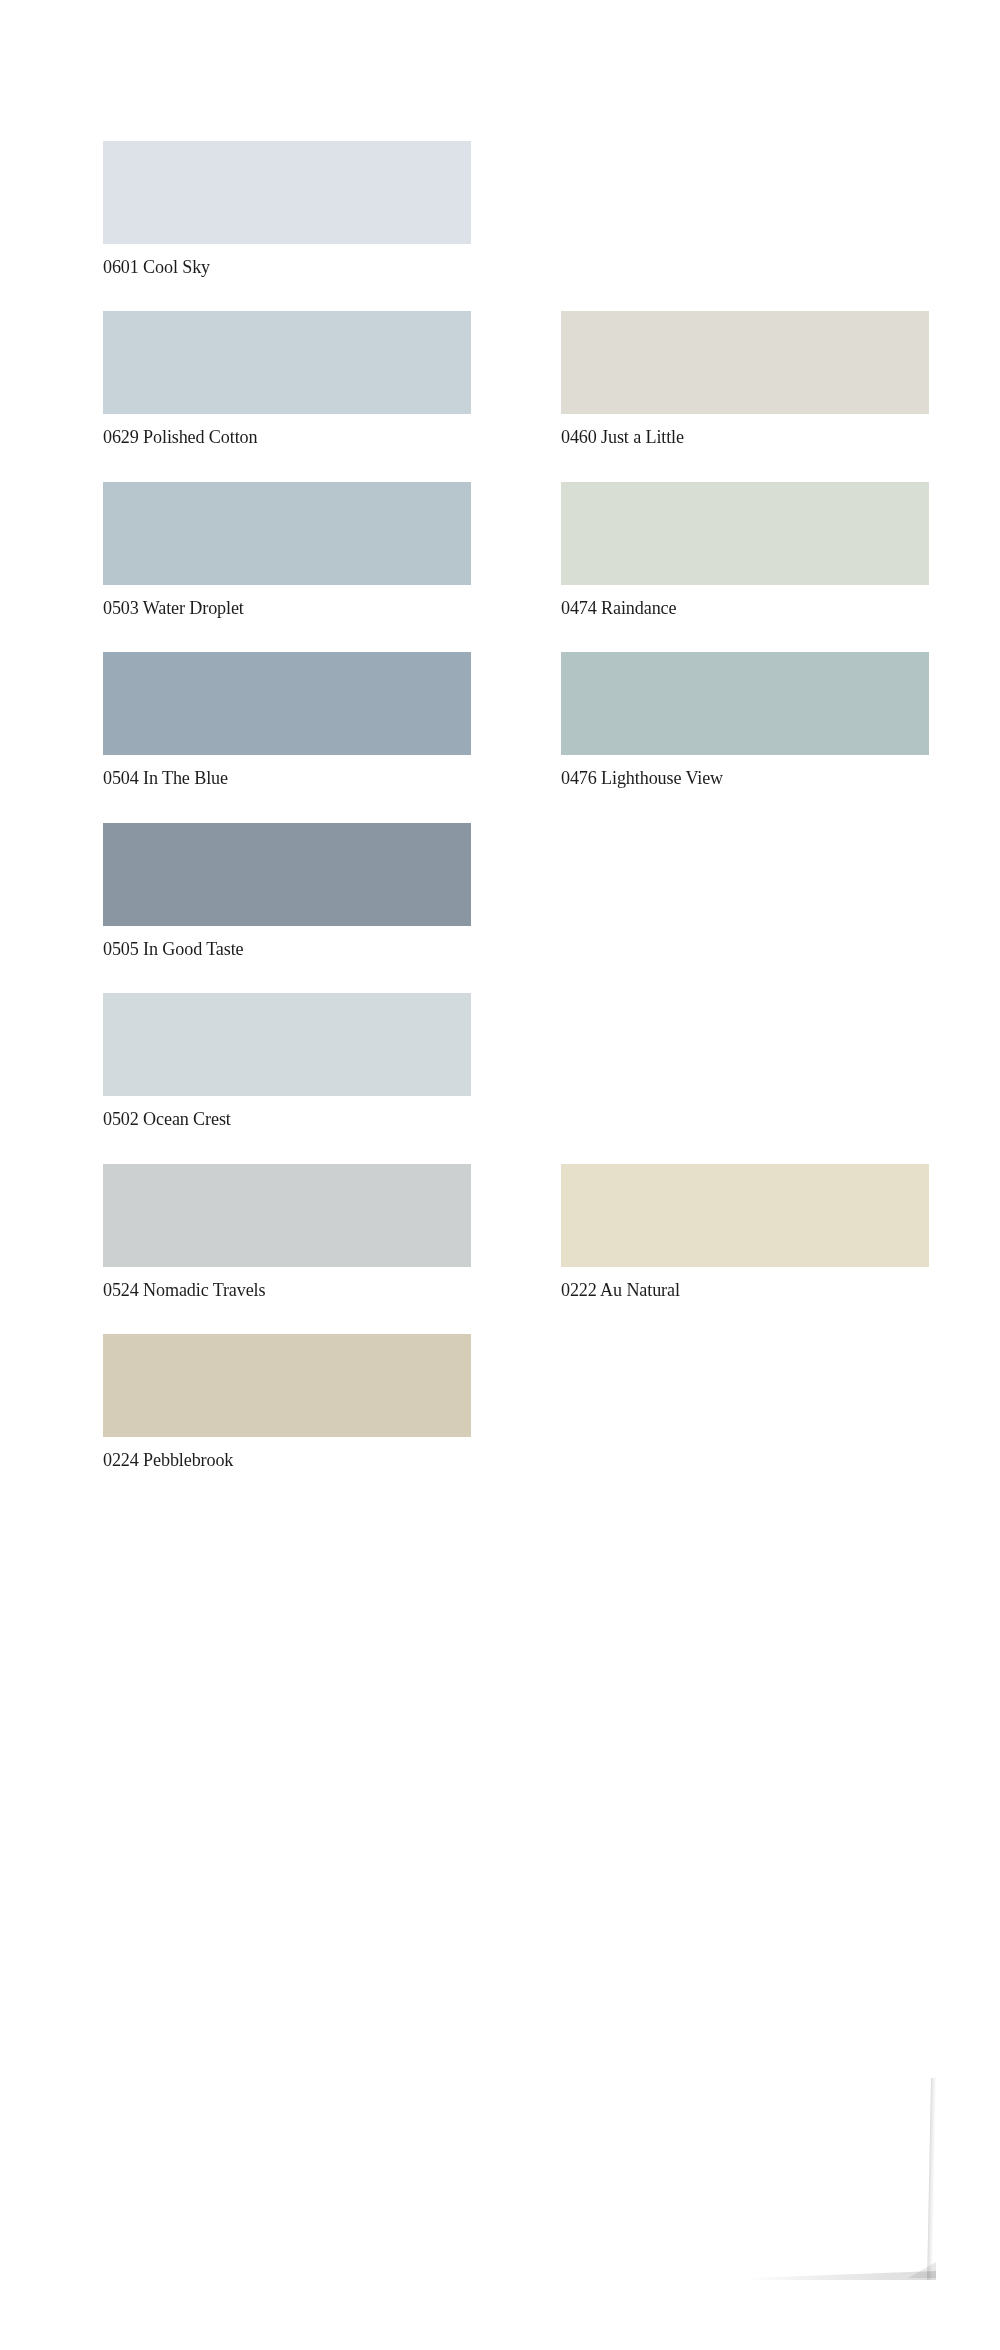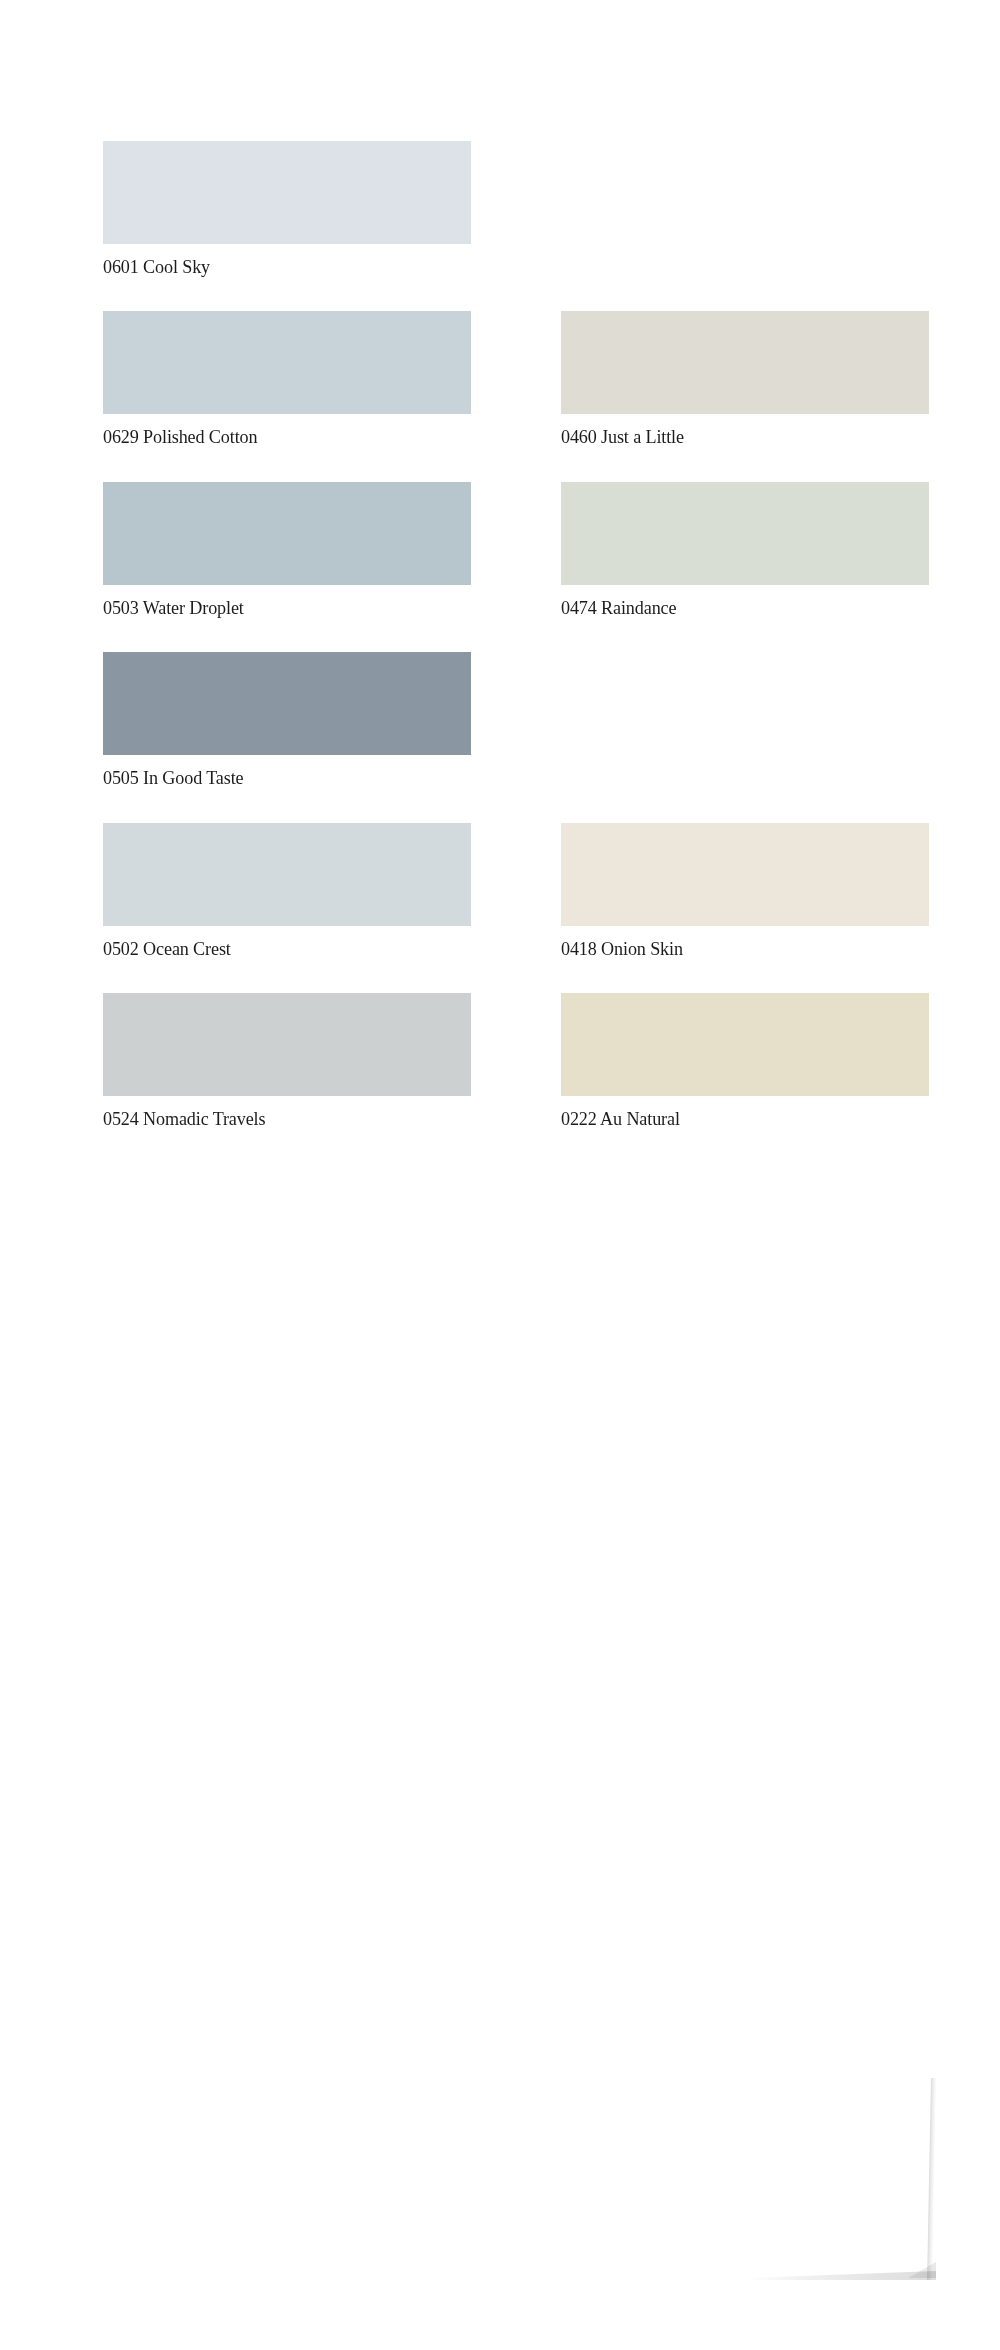--- a/index.html
+++ b/index.html
@@ -125,45 +125,55 @@
           <span class="swatch-chip" style="background-color: rgb(183, 197, 205);"></span>
           <span class="swatch-label">0503 Water Droplet</span>
         </div>
         <div class="swatch-cell">
           <span class="swatch-chip" style="background-color: rgb(216, 222, 211);"></span>
           <span class="swatch-label">0474 Raindance</span>
         </div>
       </div>
       <div class="swatch-row">
         <div class="swatch-cell">
+          <span class="swatch-chip" style="background-color: rgb(154, 170, 183);"></span>
+          <span class="swatch-label">0504 In The Blue</span>
+        </div>
+        <div class="swatch-cell">
+          <span class="swatch-chip" style="background-color: rgb(178, 196, 195);"></span>
+          <span class="swatch-label">0476 Lighthouse View</span>
+        </div>
+      </div>
+      <div class="swatch-row">
+        <div class="swatch-cell">
           <span class="swatch-chip" style="background-color: rgb(138, 151, 163);"></span>
           <span class="swatch-label">0505 In Good Taste</span>
         </div>
       </div>
       <div class="swatch-row">
         <div class="swatch-cell">
           <span class="swatch-chip" style="background-color: rgb(211, 218, 222);"></span>
           <span class="swatch-label">0502 Ocean Crest</span>
-        </div>
-        <div class="swatch-cell">
-          <span class="swatch-chip" style="background-color: rgb(236, 231, 218);"></span>
-          <span class="swatch-label">0418 Onion Skin</span>
         </div>
       </div>
       <div class="swatch-row">
         <div class="swatch-cell">
           <span class="swatch-chip" style="background-color: rgb(204, 208, 208);"></span>
           <span class="swatch-label">0524 Nomadic Travels</span>
         </div>
         <div class="swatch-cell">
           <span class="swatch-chip" style="background-color: rgb(230, 224, 203);"></span>
           <span class="swatch-label">0222 Au Natural</span>
         </div>
       </div>
       <div class="swatch-row">
+        <div class="swatch-cell">
+          <span class="swatch-chip" style="background-color: rgb(214, 205, 184);"></span>
+          <span class="swatch-label">0224 Pebblebrook</span>
+        </div>
       </div>
     </div>
 
   <div id="page-edge-shadow"></div>
   <div id="page-corner-fold"></div>
   <div id="page-corner-shadow"></div>
 
 </div>
 
 </body></html>

